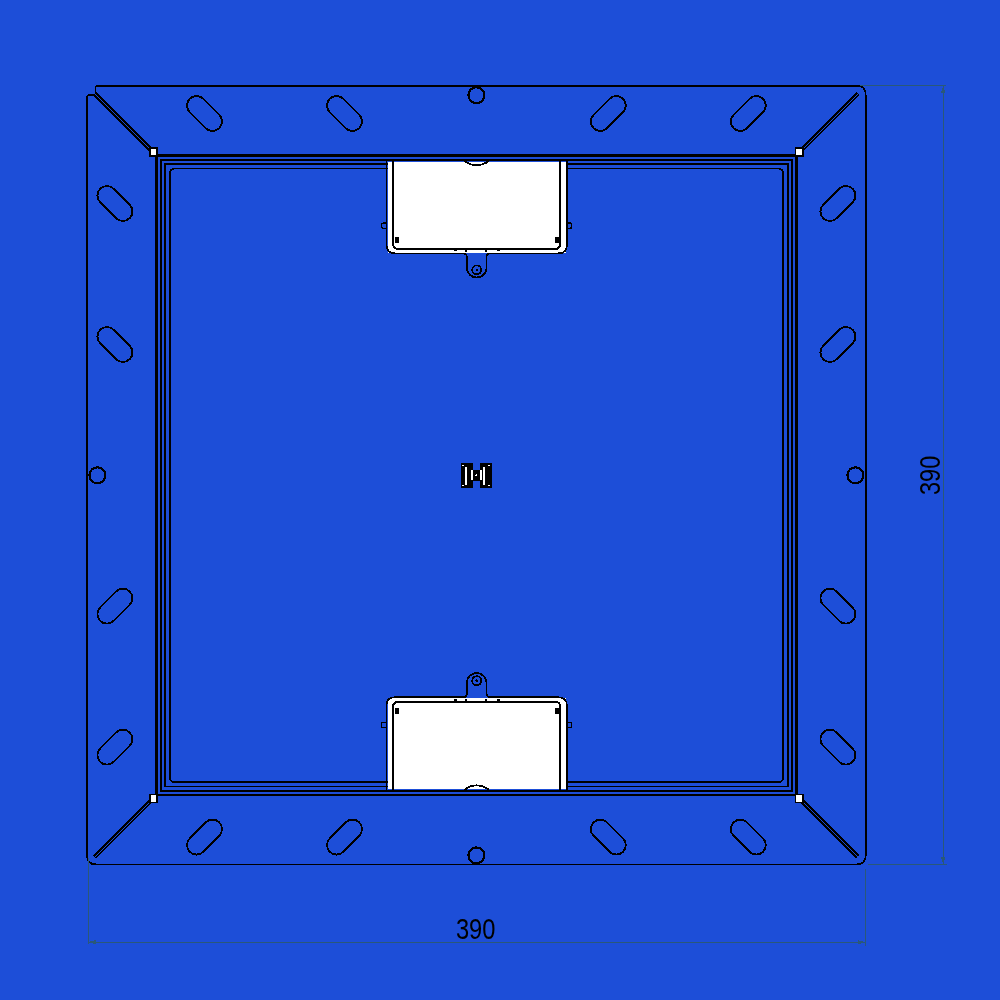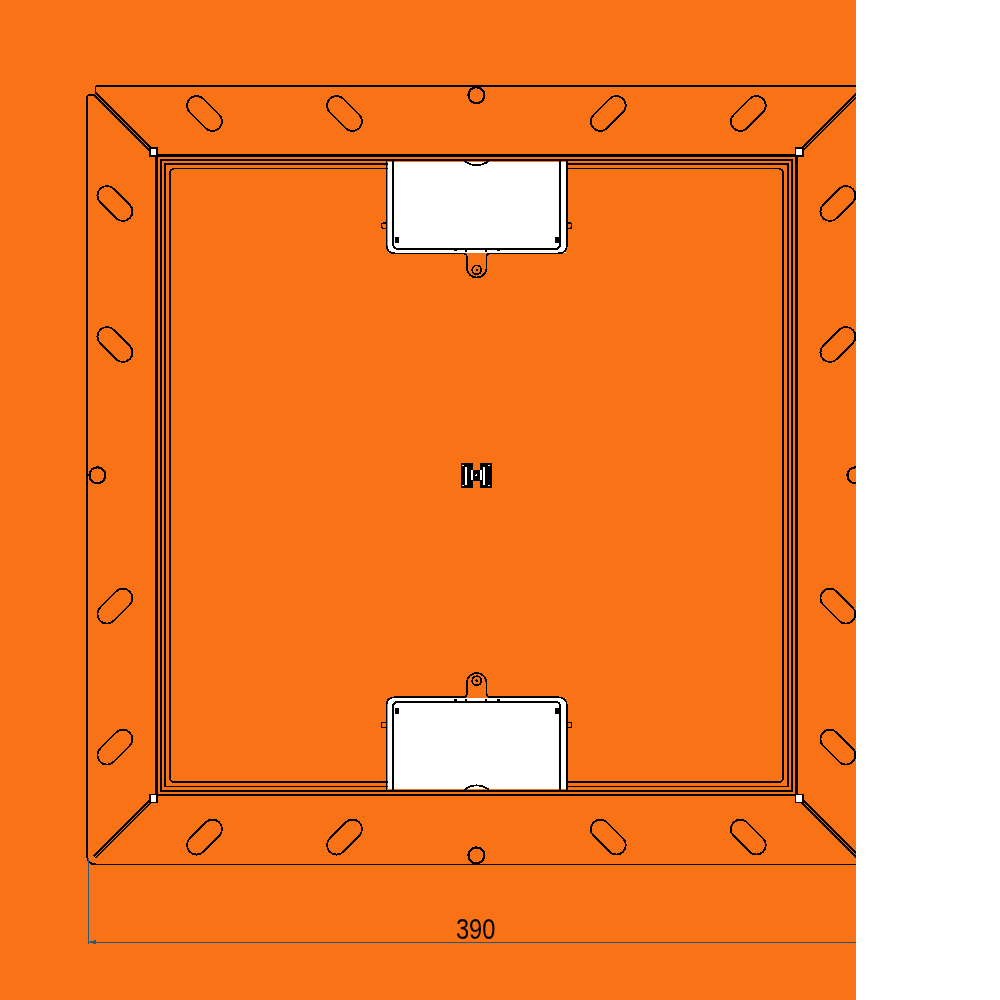--- a/index.html
+++ b/index.html
@@ -1,16 +1,16 @@
 <!DOCTYPE html>
 <html><head>
 <meta charset="utf-8">
 <style>
   html,body{margin:0;padding:0;background:#ffffff;}
-  #page{width:856px;height:1000px;position:relative;background:#f97316;overflow:hidden;}
+  #page{width:1000px;height:1000px;position:relative;background:#1d4ed8;overflow:hidden;}
   svg{position:absolute;top:0;left:0;shape-rendering:crispEdges;}
   text{font-family:"Liberation Sans", sans-serif;fill:#000;}
 </style>
 </head>
 <body>
 <div id="page">
 <svg width="1000" height="1000" viewBox="0 0 1000 1000">
   <g fill="none" stroke="#000" stroke-width="1.7">
 
     <path d="M 93.6,95.1 H 89.3 Q 87.0,95.1 87.0,97.4 V 855.4 Q 87.0,864.4 96.0,864.4 H 856.7 Q 865.7,864.4 865.7,855.4 V 94.8 Q 865.7,85.8 856.7,85.8 H 97.5 Q 95.4,85.8 95.4,88.4 L 95.4,92.5"></path>

